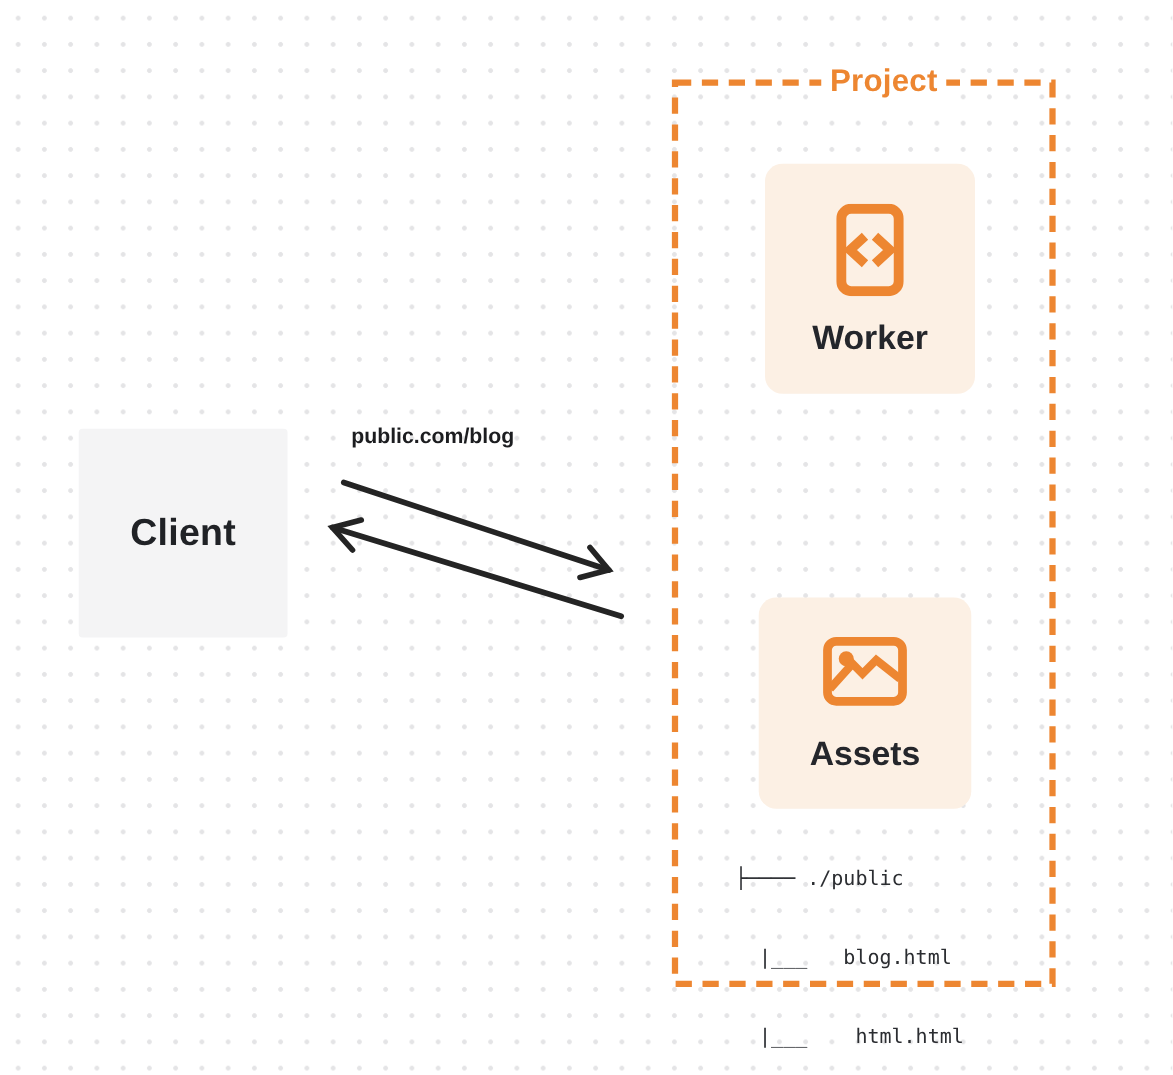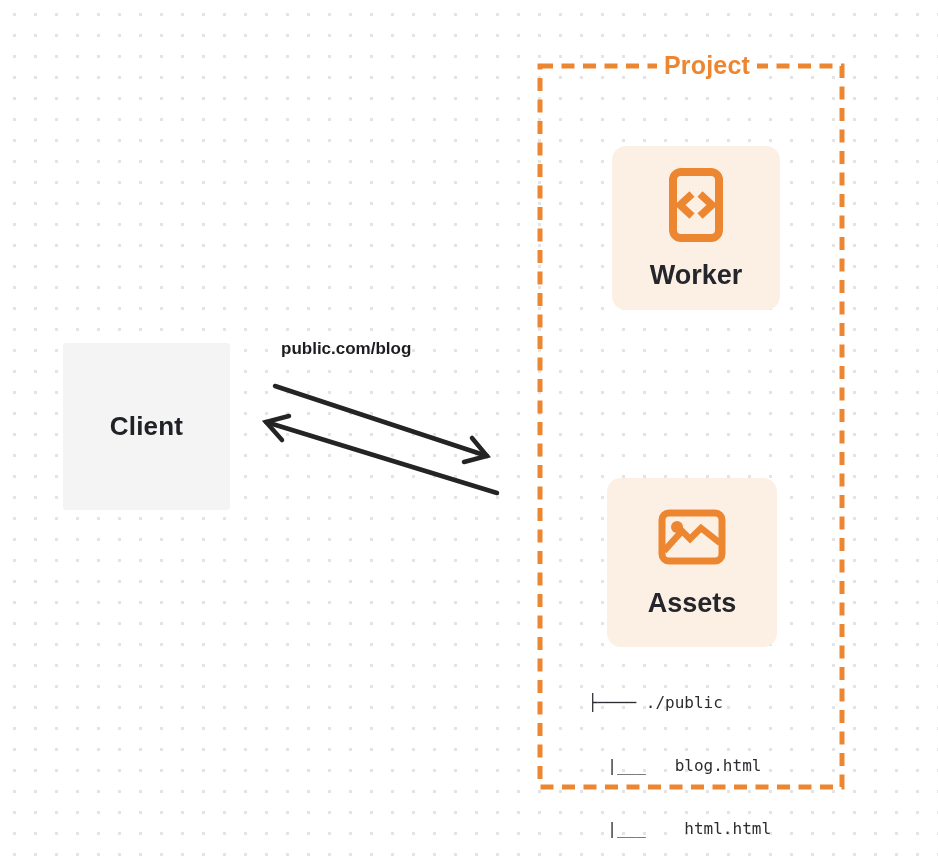--- a/index.html
+++ b/index.html
@@ -24,21 +24,21 @@
   }
   .client-box {
     position: absolute; left: 63px; top: 343px;
     width: 167px; height: 167px;
     background: #f4f4f5;
     border-radius: 3px;
     display: flex; align-items: center; justify-content: center;
     z-index: 2;
   }
   .client-label {
-    font-size: 26px; font-weight: bold; color: #202226;
+    font-size: 30px; font-weight: bold; color: #202226;
     letter-spacing: 0.2px;
   }
   .request-label {
     position: absolute; left: 281px; top: 339px;
     font-size: 17px; font-weight: bold; color: #1c1d20;
     z-index: 2; white-space: nowrap;
   }
   .project-title-row {
     position: absolute; left: 540px; top: 51px; width: 303px;
     text-align: center; z-index: 3;
@@ -53,21 +53,21 @@
     margin-left: 31px;
   }
   .card {
     position: absolute;
     background: #fcf0e4;
     border-radius: 14px;
     display: flex; flex-direction: column;
     align-items: center; justify-content: center;
     z-index: 2;
   }
-  .worker-card { left: 612px; top: 146px; width: 168px; height: 164px; }
+  .worker-card { left: 612px; top: 131px; width: 168px; height: 184px; }
   .assets-card { left: 607px; top: 478px; width: 170px; height: 169px; }
   .card-icon { display: block; }
   .worker-card .card-icon { margin-bottom: 20px; }
   .assets-card .card-icon { margin-bottom: 24px; }
   .card-label {
     font-size: 27px; font-weight: bold; color: #24262b;
     line-height: 1;
   }
   .file-tree {
     position: absolute; left: 588px; top: 650px;

